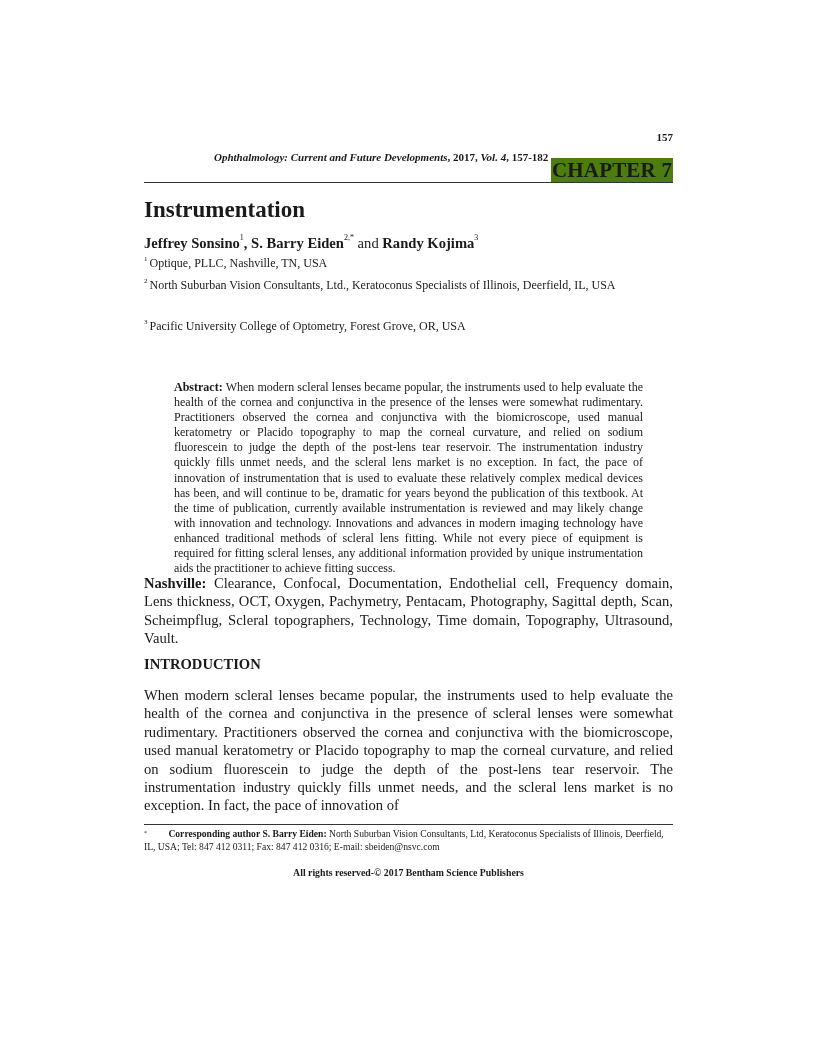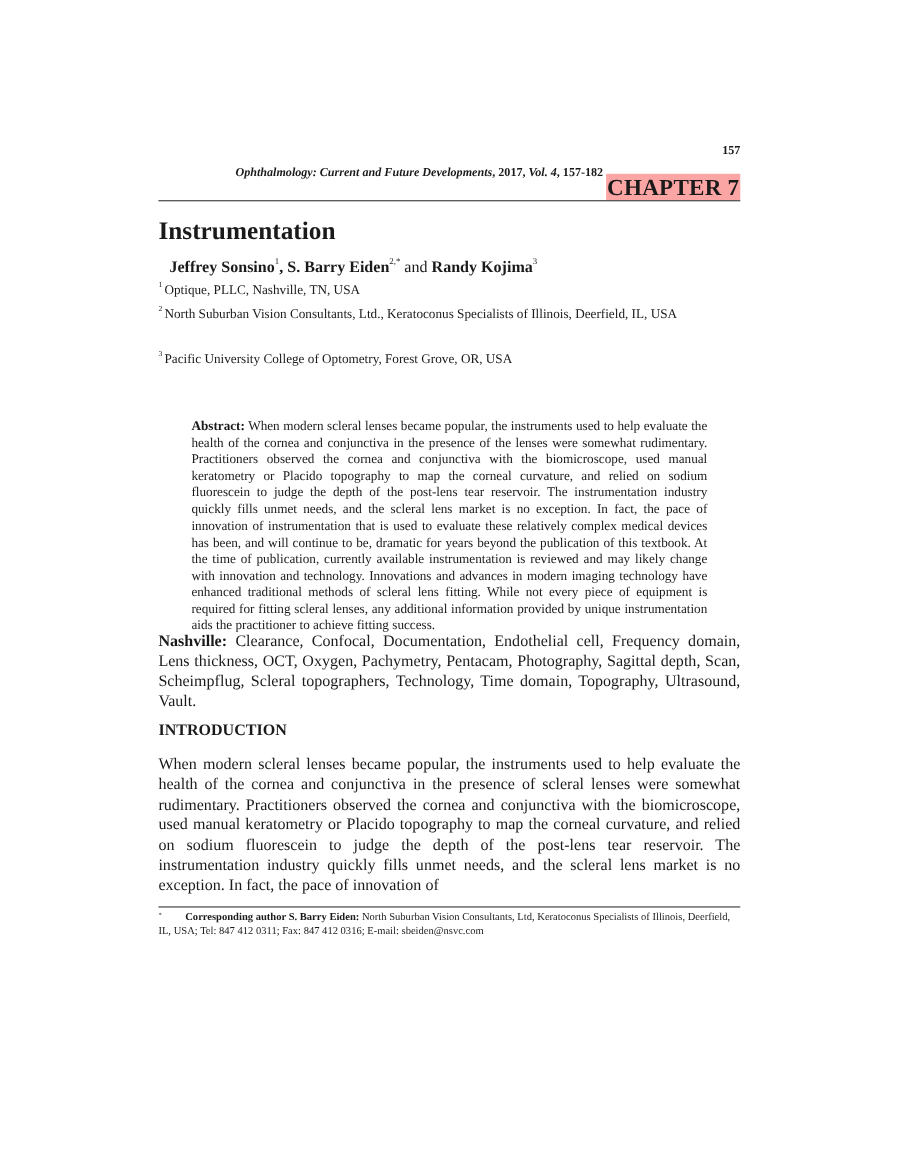--- a/index.html
+++ b/index.html
@@ -3,26 +3,26 @@
   <meta charset="utf-8">
   <style>
     html, body { margin: 0; padding: 0; background: #ffffff; }
     body { width: 816px; height: 1056px; position: relative; overflow: hidden;
            font-family: "Liberation Serif", serif; color: #1a1a1a; }
     .abs { position: absolute; }
     .running-head { left: 144px; top: 131px; width: 529px; font-size: 11px; font-weight: bold; }
     .running-head .journal { position: absolute; left: 70px; white-space: nowrap; margin-top: 20px; }
     .running-head .journal i { font-style: italic; }
     .running-head .pgnum { position: absolute; right: 0; }
-    .chapter-box { left: 551px; top: 158px; width: 122px; height: 24px; background: #fca5a5;
+    .chapter-box { left: 551px; top: 158px; width: 122px; height: 24px; background: #4d7c0f;
                    font-size: 21px; font-weight: bold; text-align: center; line-height: 25px;
                    letter-spacing: 0.2px; }
     .top-rule { left: 144px; top: 182px; width: 529px; height: 1px; background: #333; }
     .title { left: 144px; top: 197px; font-size: 23px; font-weight: bold; white-space: nowrap; }
-    .authors { left: 144px; top: 235px; font-size: 14.6px; white-space: nowrap; margin-left: 10px; }
+    .authors { left: 144px; top: 235px; font-size: 14.6px; white-space: nowrap; }
     .authors b { font-weight: bold; }
     .authors sup { font-size: 8px; vertical-align: top; position: relative; top: -2px; }
     .affil { left: 144px; font-size: 12px; white-space: nowrap; }
     .affil sup { font-size: 7px; vertical-align: top; position: relative; top: -1px; margin-right: 2px; }
     .abstract { left: 174px; top: 339px; width: 469px; font-size: 12px; line-height: 15.1px;
                 text-align: justify; margin-top: 41px; }
     .abstract b { font-weight: bold; }
     .keywords { left: 144px; top: 574px; width: 529px; font-size: 14.6px; line-height: 18.3px;
                 text-align: justify; }
     .keywords b { font-weight: bold; }
@@ -61,13 +61,14 @@
 
 <div class="abs keywords"><b>Nashville:</b><span> Clearance, Confocal, Documentation, Endothelial cell, Frequency domain, Lens thickness, OCT, Oxygen, Pachymetry, Pentacam, Photography, Sagittal depth, Scan, Scheimpflug, Scleral topographers, Technology, Time domain, Topography, Ultrasound, Vault.</span></div>
 
 <div class="abs intro-head">INTRODUCTION</div>
 <div class="abs intro-body">When modern scleral lenses became popular, the instruments used to help evaluate the health of the cornea and conjunctiva in the presence of scleral lenses were somewhat rudimentary. Practitioners observed the cornea and conjunctiva with the biomicroscope, used manual keratometry or Placido topography to map the corneal curvature, and relied on sodium fluorescein to judge the depth of the post-lens tear reservoir. The instrumentation industry quickly fills unmet needs, and the scleral lens market is no exception. In fact, the pace of innovation of</div>
 
 <div class="abs foot-rule"></div>
 <div class="abs footnote"><sup>*</sup><b> Corresponding author S. Barry Eiden:</b><span> North Suburban Vision Consultants, Ltd, Keratoconus Specialists of Illinois, Deerfield, IL, USA; Tel: 847 412 0311; Fax: 847 412 0316; E-mail: sbeiden@nsvc.com</span></div>
 
 <div class="abs imprint">
+  <div>All rights reserved-© 2017 Bentham Science Publishers</div>
 </div>
 
 </body></html>

